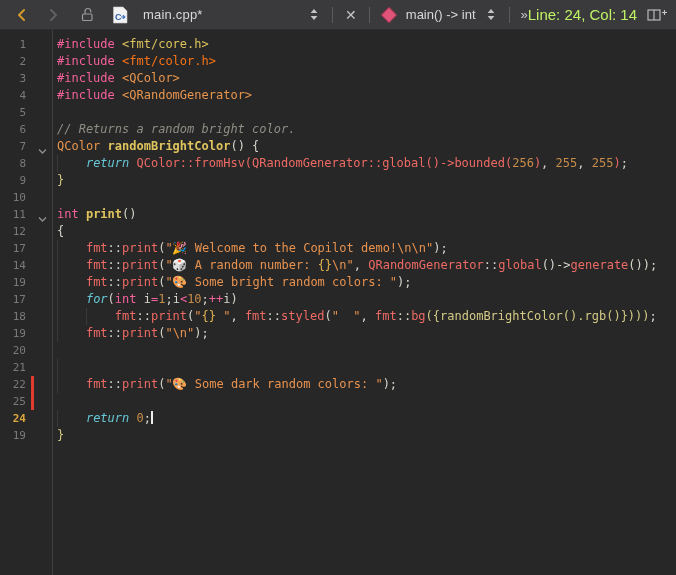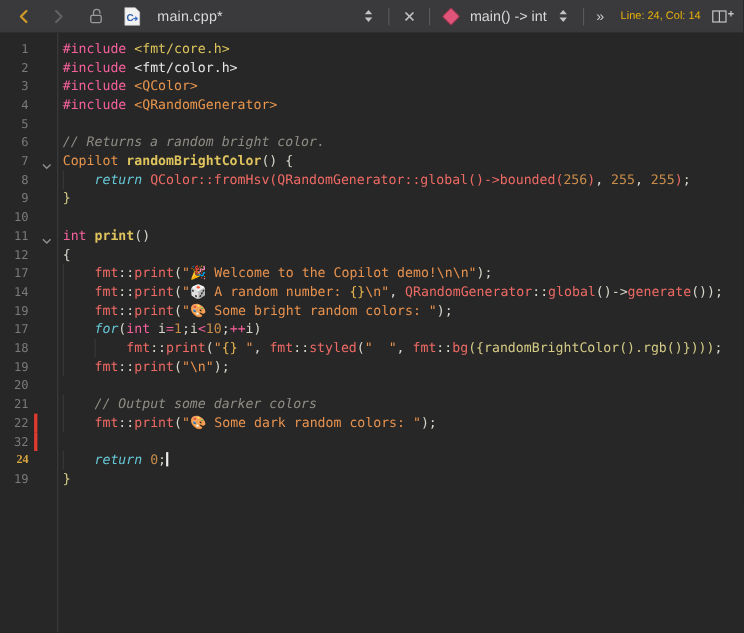--- a/index.html
+++ b/index.html
@@ -7,35 +7,35 @@
        font-family:"Liberation Sans",sans-serif;}
   
   .toolbar{position:absolute;top:0;left:0;right:0;height:30px;background:#3a3a3c;
            border-bottom:1px solid #2e2e2e;display:flex;align-items:center;box-sizing:border-box;}
   .tleft{display:flex;align-items:center;padding-left:12px;}
   .tspacer{flex:1;}
   .tright{display:flex;align-items:center;padding-right:8px;}
   .tbtn{display:flex;align-items:center;justify-content:center;height:24px;min-width:18px;cursor:default;}
   .ttl{color:#d8d8d8;font-size:13px;margin-left:14px;letter-spacing:.2px;}
   .sym{color:#d8d8d8;font-size:13px;margin:0 6px;}
-  .linecol{color:#eab308;font-size:10px;margin-left:15px;}
+  .linecol{color:#bef264;font-size:15px;margin-left:0;}
   .chev{color:#c9c9c9;font-size:13px;margin-left:10px;}
   .vsep{width:1px;height:16px;background:#5a5a5a;margin:0 9px;}
   .closex{color:#c4c4c4;font-size:14px;line-height:14px;}
   .diamond{width:10px;height:10px;background:#e15479;border:1.5px solid #93354d;
            transform:rotate(45deg);border-radius:1.5px;margin:0 5px 0 4px;}
   .mL{margin-left:15px;}
   
   .editor{position:absolute;top:30px;left:0;right:0;bottom:0;background:#272727;
           font-family:"DejaVu Sans Mono","Liberation Mono",monospace;font-size:12px;}
   .gsep{position:absolute;left:52px;top:0;bottom:0;width:1px;background:#3e3e3e;}
   .code{position:absolute;top:6px;left:0;right:0;}
   .line{display:flex;height:17px;line-height:17px;position:relative;}
   .ln{width:26px;text-align:right;color:#7a7a7a;font-size:11px;flex:none;}
-  .ln.cur{color:#dca63f;font-weight:bold;font-family:Liberation Serif, serif;}
+  .ln.cur{color:#dca63f;font-weight:bold;}
   .gut2{width:26px;flex:none;position:relative;}
   .vcsbar{position:absolute;left:5px;top:0;bottom:0;width:3px;background:transparent;}
   .vcsbar.on{background:#e03b30;}
   .foldic{position:absolute;left:12px;top:5px;}
   .codetext{white-space:pre;padding-left:5px;position:relative;flex:1;color:#d6d6cc;}
   .ig{position:absolute;top:0;bottom:0;width:1px;background:#3a3a3a;}
   .cursorbar{display:inline-block;width:2px;height:13px;background:#ececec;
              vertical-align:middle;margin-left:0.5px;margin-top:-2px;}
 </style>
 </head>
@@ -112,21 +112,21 @@
           <span class="gut2">
             <span class="vcsbar"></span>
           </span>
           <span class="codetext"><span style="color: rgb(245, 97, 155);">#include</span><span style="color: rgb(214, 214, 204);"> </span><span style="color: rgb(220, 195, 92);">&lt;fmt/core.h&gt;</span></span>
         </div>
         <div class="line">
           <span class="ln">2</span>
           <span class="gut2">
             <span class="vcsbar"></span>
           </span>
-          <span class="codetext"><span style="color: rgb(245, 97, 155);">#include</span><span style="color: rgb(214, 214, 204);"> </span><span style="color: #e5e5e5;">&lt;fmt/color.h&gt;</span></span>
+          <span class="codetext"><span style="color: rgb(245, 97, 155);">#include</span><span style="color: rgb(214, 214, 204);"> </span><span style="color: #f97316;">&lt;fmt/color.h&gt;</span></span>
         </div>
         <div class="line">
           <span class="ln">3</span>
           <span class="gut2">
             <span class="vcsbar"></span>
           </span>
           <span class="codetext"><span style="color: rgb(245, 97, 155);">#include</span><span style="color: rgb(214, 214, 204);"> </span><span style="color: rgb(232, 149, 77);">&lt;QColor&gt;</span></span>
         </div>
         <div class="line">
           <span class="ln">4</span>
@@ -150,21 +150,21 @@
           <span class="codetext"><span style="color: rgb(143, 141, 133); font-style: italic;">// Returns a random bright color.</span></span>
         </div>
         <div class="line">
           <span class="ln">7</span>
           <span class="gut2">
             <span class="vcsbar"></span>
             <span class="foldic"><svg width="9" height="7" viewBox="0 0 9 7">
                 <path d="M1 1.5 L4.5 5 L8 1.5" fill="none" stroke="#8f8f8f" stroke-width="1.3"></path>
               </svg></span>
           </span>
-          <span class="codetext"><span style="color: rgb(232, 149, 77);">Copilot</span><span style="color: rgb(214, 214, 204);"> </span><span style="color: rgb(223, 196, 94); font-weight: bold;">randomBrightColor</span><span style="color: rgb(214, 214, 204);">() {</span></span>
+          <span class="codetext"><span style="color: rgb(232, 149, 77);">QColor</span><span style="color: rgb(214, 214, 204);"> </span><span style="color: rgb(223, 196, 94); font-weight: bold;">randomBrightColor</span><span style="color: rgb(214, 214, 204);">() {</span></span>
         </div>
         <div class="line">
           <span class="ln">8</span>
           <span class="gut2">
             <span class="vcsbar"></span>
           </span>
           <span class="codetext"><span class="ig" style="left: 5px;"></span><span>    </span><span style="color: rgb(102, 199, 214); font-style: italic;">return</span><span style="color: rgb(214, 214, 204);"> </span><span style="color: rgb(238, 106, 100);">QColor::fromHsv(QRandomGenerator::global()-&gt;bounded(</span><span style="color: rgb(201, 141, 74);">256</span><span style="color: rgb(238, 106, 100);">)</span><span style="color: rgb(214, 214, 204);">, </span><span style="color: rgb(201, 141, 74);">255</span><span style="color: rgb(214, 214, 204);">, </span><span style="color: rgb(201, 141, 74);">255</span><span style="color: rgb(238, 106, 100);">)</span><span style="color: rgb(214, 214, 204);">;</span></span>
         </div>
         <div class="line">
           <span class="ln">9</span>
@@ -244,31 +244,31 @@
           <span class="gut2">
             <span class="vcsbar"></span>
           </span>
           <span class="codetext"></span>
         </div>
         <div class="line">
           <span class="ln">21</span>
           <span class="gut2">
             <span class="vcsbar"></span>
           </span>
-          <span class="codetext"><span class="ig" style="left: 5px;"></span><span>    </span><span style="color: rgb(143, 141, 133); font-style: italic;">// Output some darker colors</span></span>
+          <span class="codetext"><span class="ig" style="left: 5px;"></span><span>    </span></span>
         </div>
         <div class="line">
           <span class="ln">22</span>
           <span class="gut2">
             <span class="vcsbar on"></span>
           </span>
           <span class="codetext"><span class="ig" style="left: 5px;"></span><span>    </span><span style="color: rgb(238, 106, 100);">fmt</span><span style="color: rgb(214, 214, 204);">::</span><span style="color: rgb(238, 106, 100);">print</span><span style="color: rgb(214, 214, 204);">(</span><span style="color: rgb(232, 146, 79);">"🎨 Some dark random colors: "</span><span style="color: rgb(214, 214, 204);">);</span></span>
         </div>
         <div class="line">
-          <span class="ln">32</span>
+          <span class="ln">25</span>
           <span class="gut2">
             <span class="vcsbar on"></span>
           </span>
           <span class="codetext"></span>
         </div>
         <div class="line">
           <span class="ln cur">24</span>
           <span class="gut2">
             <span class="vcsbar"></span>
           </span>

